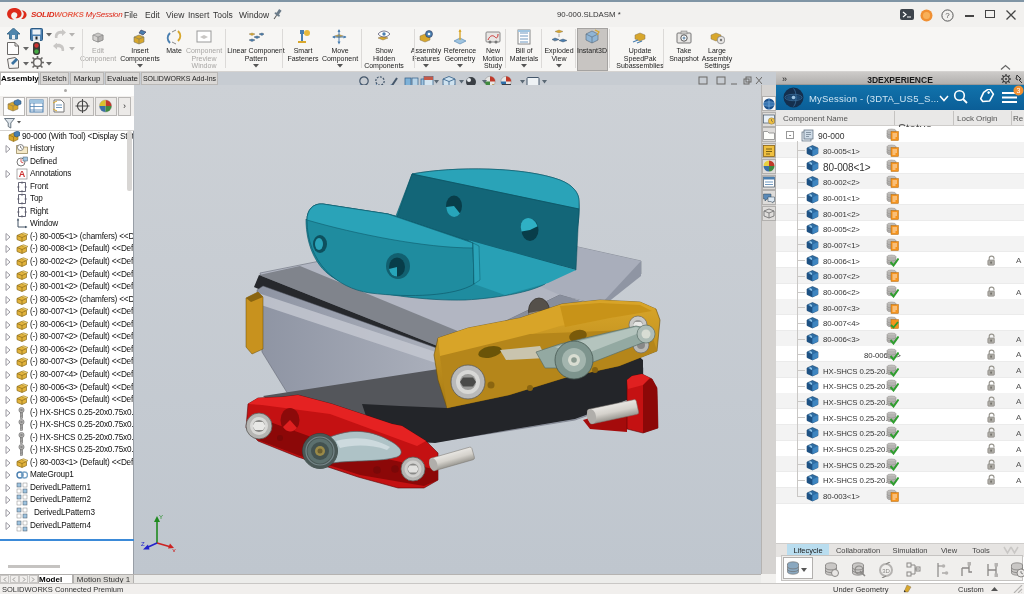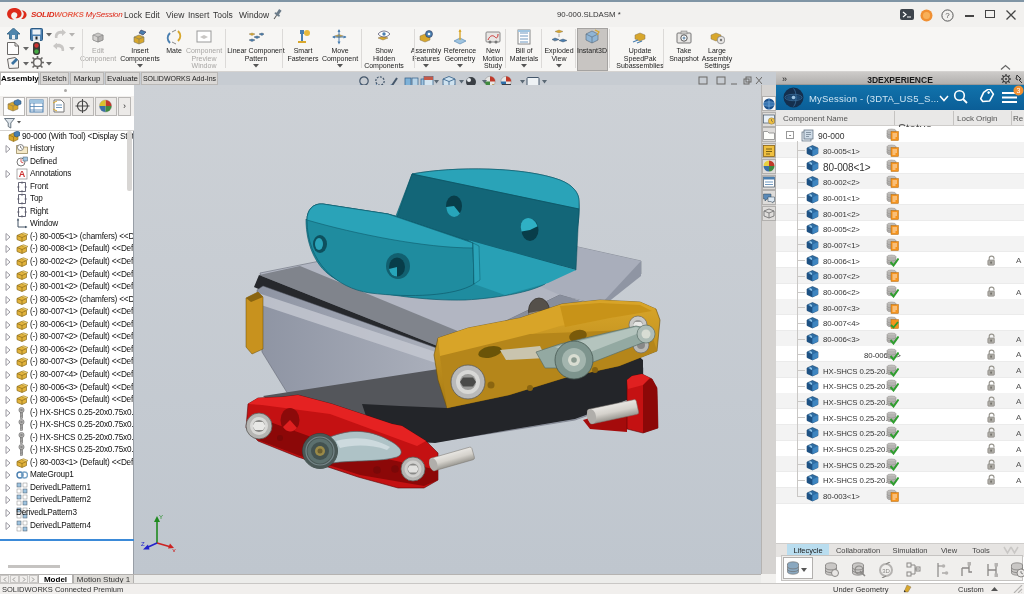--- a/index.html
+++ b/index.html
@@ -11,21 +11,21 @@
 .trow{position:absolute;left:0;width:133px;height:13px;font-size:8.2px;letter-spacing:-0.18px;color:#111;white-space:nowrap;overflow:hidden}
 .rrow{position:absolute;left:776px;width:248px;height:16px;font-size:8.5px;color:#333}
 </style></head><body>
 <div class="ab" style="left:0;top:0;width:1024px;height:2px;background:#8095a5"></div>
 <div class="ab" style="left:0;top:2px;width:1024px;height:25px;background:#f2f1ef"></div>
 <svg style="position:absolute;left:6px;top:6px" width="22" height="16" viewBox="0 0 22 16" xmlns="http://www.w3.org/2000/svg">
     <path d="M8 2 C3 2 0 6 1.5 10 C2.5 12.5 5 14 8 13.5 C5.5 12.5 4.5 10 5.5 8 C6.5 6 9 5.5 10.5 7 C12 8.5 11.5 11 9.5 12 C13 13 16 10.5 15.5 7 C15 3.8 12 2 8 2 Z" fill="#dd2a1a"></path>
     <path d="M15 13 C18.5 13.5 21 11 20.5 8 C20 5.5 17.5 4 15.5 4.5 C17.5 5.5 18.3 7.5 17.5 9.5 C16.9 11.2 16 12.4 15 13 Z" fill="#dd2a1a"></path>
   </svg>
 <div class="ab" style="left:31px;top:10px;font-size:8px;font-style:italic;color:#dd2a1a;letter-spacing:-0.25px;white-space:nowrap"><b>SOLID</b><b style="color:#e86450">WORKS</b> <span>MySession</span></div>
-<div class="ab" style="left:124px;top:10px;font-size:8.5px;color:#333">Lock</div>
+<div class="ab" style="left:124px;top:10px;font-size:8.5px;color:#333">File</div>
 <div class="ab" style="left:145px;top:10px;font-size:8.5px;color:#333">Edit</div>
 <div class="ab" style="left:166px;top:10px;font-size:8.5px;color:#333">View</div>
 <div class="ab" style="left:188px;top:10px;font-size:8.5px;color:#333">Insert</div>
 <div class="ab" style="left:213px;top:10px;font-size:8.5px;color:#333">Tools</div>
 <div class="ab" style="left:239px;top:10px;font-size:8.5px;color:#333">Window</div>
 <svg style="position:absolute;left:272px;top:8px" width="11" height="13" viewBox="0 0 11 13" xmlns="http://www.w3.org/2000/svg">
     <g transform="rotate(35 5.5 6)">
       <rect x="4" y="1" width="3" height="5" fill="#6a7a88"></rect>
       <rect x="2.5" y="5.5" width="6" height="2" rx="1" fill="#6a7a88"></rect>
       <path d="M5.5 7.5 L5.5 12" stroke="#555" stroke-width="1"></path>
@@ -607,21 +607,21 @@
 <div class="trow" style="left:30px;top:495.45000000000005px;width:103px">DerivedLPattern2</div>
 <svg style="position:absolute;left:5px;top:509.0px" width="6" height="8" viewBox="0 0 6 8" xmlns="http://www.w3.org/2000/svg">
     <path d="M1 0.5 L5 4 L1 7.5 Z" fill="none" stroke="#9a98a0" stroke-width="1"></path>
   </svg>
 <svg style="position:absolute;left:16px;top:507.0px" width="12" height="12" viewBox="0 0 12 12" xmlns="http://www.w3.org/2000/svg">
     <rect x="1" y="1" width="4" height="4" fill="#9fc4e0" stroke="#456" stroke-width="0.5"></rect>
     <rect x="7" y="1" width="4" height="4" fill="#fff" stroke="#888" stroke-width="0.5"></rect>
     <rect x="1" y="7" width="4" height="4" fill="#fff" stroke="#888" stroke-width="0.5"></rect>
     <rect x="7" y="7" width="4" height="4" fill="#9fc4e0" stroke="#456" stroke-width="0.5"></rect>
   </svg>
-<div class="trow" style="left:16px;top:508.0px;width:103px">DerivedLPattern3</div>
+<div class="trow" style="left:34px;top:508.0px;width:103px">DerivedLPattern3</div>
 <svg style="position:absolute;left:5px;top:521.55px" width="6" height="8" viewBox="0 0 6 8" xmlns="http://www.w3.org/2000/svg">
     <path d="M1 0.5 L5 4 L1 7.5 Z" fill="none" stroke="#9a98a0" stroke-width="1"></path>
   </svg>
 <svg style="position:absolute;left:16px;top:519.55px" width="12" height="12" viewBox="0 0 12 12" xmlns="http://www.w3.org/2000/svg">
     <rect x="1" y="1" width="4" height="4" fill="#9fc4e0" stroke="#456" stroke-width="0.5"></rect>
     <rect x="7" y="1" width="4" height="4" fill="#fff" stroke="#888" stroke-width="0.5"></rect>
     <rect x="1" y="7" width="4" height="4" fill="#fff" stroke="#888" stroke-width="0.5"></rect>
     <rect x="7" y="7" width="4" height="4" fill="#9fc4e0" stroke="#456" stroke-width="0.5"></rect>
   </svg>
 <div class="trow" style="left:30px;top:520.55px;width:103px">DerivedLPattern4</div>
@@ -1376,21 +1376,21 @@
     <path d="M3,0.5 L1,2.5 L3,4.5" stroke="#888" stroke-width="0.9" fill="none"></path>
   </svg>
 <div class="ab" style="left:19.0px;top:574.5px;width:9px;height:8.5px;background:#f0eeec;border:1px solid #c9c7c5"></div>
 <svg style="position:absolute;left:21.5px;top:576.5px" width="4" height="5" viewBox="0 0 4 5" xmlns="http://www.w3.org/2000/svg">
     <path d="M1,0.5 L3,2.5 L1,4.5" stroke="#888" stroke-width="0.9" fill="none"></path>
   </svg>
 <div class="ab" style="left:28.5px;top:574.5px;width:9px;height:8.5px;background:#f0eeec;border:1px solid #c9c7c5"></div>
 <svg style="position:absolute;left:31.0px;top:576.5px" width="4" height="5" viewBox="0 0 4 5" xmlns="http://www.w3.org/2000/svg">
     <path d="M1,0.5 L3,2.5 L1,4.5" stroke="#888" stroke-width="0.9" fill="none"></path>
   </svg>
-<div class="ab" style="left:38px;top:573.5px;width:35px;height:10px;background:#fff;border:1px solid #b2b0ae;border-bottom:none;font-size:8px;font-weight:bold;text-align:center;line-height:9px">Model</div>
+<div class="ab" style="left:38px;top:573.5px;width:35px;height:10px;background:#fff;border:1px solid #b2b0ae;border-bottom:none;font-size:8px;font-weight:bold;line-height:9px">Model</div>
 <div class="ab" style="left:73px;top:573.5px;width:61px;height:10px;background:#dedcd8;border:1px solid #b2b0ae;border-bottom:none;font-size:8px;text-align:center;line-height:9px;color:#333">Motion Study 1</div>
 <div class="ab" style="left:0;top:583px;width:1024px;height:11px;background:#f1efed;border-top:1px solid #c9c7c5"></div>
 <div class="ab" style="left:2px;top:585px;font-size:7.5px;color:#333">SOLIDWORKS Connected Premium</div>
 <div class="ab" style="left:833px;top:585px;font-size:7.5px;color:#333">Under Geometry</div>
 <svg style="position:absolute;left:903px;top:584px" width="10" height="9" viewBox="0 0 10 9" xmlns="http://www.w3.org/2000/svg">
     <path d="M1,8 L4,1 L8,3 L5,8 Z" fill="#d8a72c" stroke="#875" stroke-width="0.5"></path>
     <path d="M1,8 L3,8 L1,6 Z" fill="#333"></path>
   </svg>
 <div class="ab" style="left:958px;top:585px;font-size:7.5px;color:#333">Custom</div>
 <svg style="position:absolute;left:991px;top:586.5px" width="7" height="5" viewBox="0 0 7 5" xmlns="http://www.w3.org/2000/svg">

